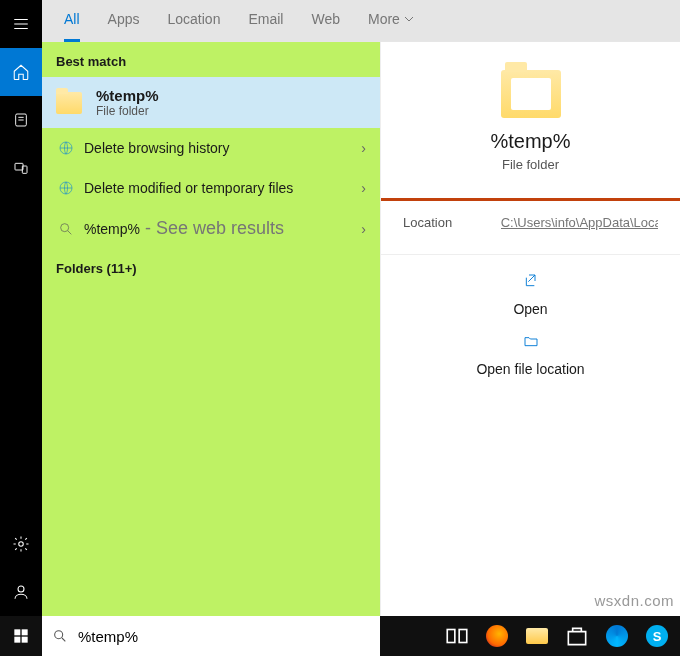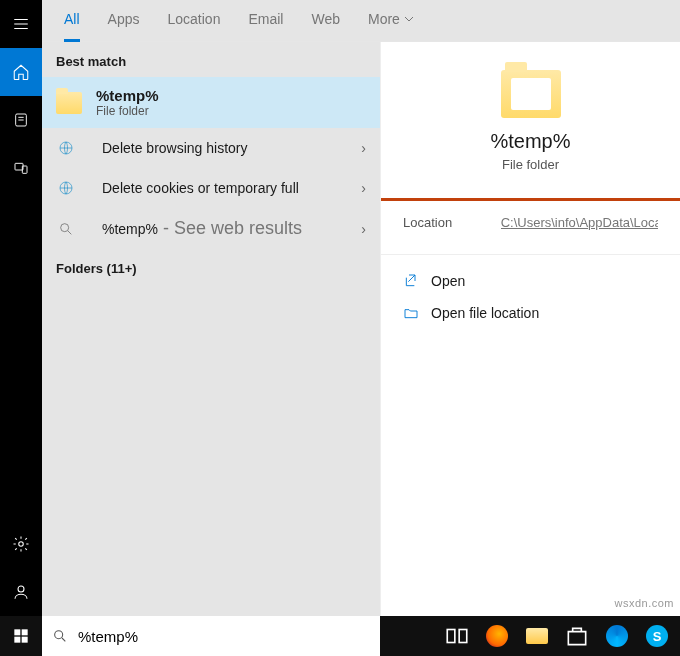--- a/index.html
+++ b/index.html
@@ -13,59 +13,59 @@
   .rail-btn svg { width: 18px; height: 18px; stroke: #fff; fill: none; stroke-width: 1.4; }
   .rail-btn.small svg { width: 16px; height: 16px; }
 
   
   .tabs { position: absolute; left: 42px; top: 0; right: 0; height: 42px; display: flex; align-items: center; padding-left: 22px; gap: 28px; border-bottom: 1px solid #e6e6e6; background: #e5e5e5; font-size: 14px; color: #767676; }
   .tab { cursor: pointer; height: 42px; display: flex; align-items: center; border-bottom: 3px solid transparent; }
   .tab.active { color: #0078d4; border-bottom-color: #0078d4; font-weight: 500; }
   .tab.more svg { width: 10px; height: 10px; margin-left: 4px; }
 
   
-  .results { position: absolute; left: 42px; top: 42px; width: 338px; bottom: 40px; overflow: hidden; background: #e5e5e5; }
+  .results { position: absolute; left: 42px; top: 42px; width: 338px; bottom: 40px; overflow: hidden; background: #bef264; }
   .section-head { font-size: 13px; font-weight: 600; color: #1a1a1a; padding: 12px 14px 8px; }
   .best { background: #cde8f6; padding: 10px 14px; display: flex; align-items: center; gap: 14px; }
   .folder-ico { width: 26px; height: 22px; background: linear-gradient(#ffe9a6,#ffda6a); border-radius: 2px; position: relative; }
   .folder-ico::before { content:""; position:absolute; top:-4px; left:0; width:12px; height:6px; background:#ffe9a6; border-radius:2px 2px 0 0;}
   .best .title { font-size: 15px; font-weight: 600; color: #1a1a1a; }
   .best .sub { font-size: 12px; color: #555; }
-  .row { display: flex; align-items: center; gap: 26px; padding: 10px 14px; font-size: 14px; color: #1a1a1a; cursor: pointer; }
+  .row { display: flex; align-items: center; gap: 8px; padding: 10px 14px; font-size: 14px; color: #1a1a1a; cursor: pointer; }
   .row .chev { margin-left: auto; color: #666; }
   .row-ico { width: 20px; height: 20px; display: flex; align-items: center; justify-content: center; }
   .row-ico svg { width: 16px; height: 16px; }
   .web-sub { color: #767676; font-size: 18px; }
 
   
   .preview { position: absolute; left: 380px; top: 42px; right: 0; bottom: 40px; background: #fff; padding-top: 28px; border-left: 1px solid #eee; }
   .preview .big-folder { width: 60px; height: 48px; margin: 0 auto 12px; background: linear-gradient(#ffe9a6,#ffda6a); border-radius: 3px; position: relative; }
   .preview .big-folder::before { content:""; position:absolute; top:-8px; left:4px; width:22px; height:10px; background:#ffe9a6; border-radius:2px 2px 0 0; }
   .preview .big-folder::after { content:""; position:absolute; inset:8px 10px; background:#fff; border-radius:2px; }
   .preview h2 { text-align: center; font-size: 20px; font-weight: 400; color: #1a1a1a; }
   .preview .kind { text-align: center; font-size: 13px; color: #555; margin-top: 4px; margin-bottom: 26px; }
   .meta { border-top: 3px solid #c2410c; padding: 14px 22px; font-size: 13px; color: #555; }
   .meta-row { display: flex; margin-bottom: 10px; }
   .meta-row .k { width: 100px; }
   .meta-row .v { color: #767676; text-decoration: underline; white-space: nowrap; overflow: hidden; }
   .actions { border-top: 1px solid #eee; padding: 10px 22px; }
-  .act { display: flex; align-items: center; gap: 12px; padding: 8px 0; font-size: 14px; color: #1a1a1a; cursor: pointer; }
+  .act { display: flex; align-items: center; gap: 12px; padding: 8px 0; font-size: 14px; color: #1a1a1a; cursor: pointer; flex-direction: column; }
   .act svg { width: 16px; height: 16px; stroke: #0078d4; fill: none; stroke-width: 1.4; }
 
   
   .taskbar { position: absolute; left: 0; right: 0; bottom: 0; height: 40px; background: #101010; display: flex; align-items: center; }
   .start { width: 42px; height: 40px; display: flex; align-items: center; justify-content: center; cursor: pointer; }
   .start svg { width: 16px; height: 16px; fill: #fff; }
   .search-box { flex: 0 0 338px; height: 40px; background: #fff; display: flex; align-items: center; padding: 0 10px; gap: 10px; }
   .search-box svg { width: 16px; height: 16px; stroke: #555; fill: none; stroke-width: 1.6; }
   .search-box input { border: none; outline: none; font-size: 15px; flex: 1; }
   .tray { margin-left: auto; display: flex; align-items: center; gap: 14px; padding: 0 10px; }
   .tray-ico { width: 26px; height: 26px; border-radius: 4px; display: flex; align-items: center; justify-content: center; cursor: pointer; }
   .circle { width: 22px; height: 22px; border-radius: 50%; }
-  .watermark { position: absolute; right: 6px; bottom: 47px; font-size: 11px; color: #999; letter-spacing: .5px; }
+  .watermark { position: absolute; right: 6px; bottom: 47px; font-size: 15px; color: #999; letter-spacing: .5px; }
 </style>
 </head>
 <body>
 
 <div class="rail">
   <div class="rail-btn">
     <svg viewBox="0 0 24 24">
         <path d="M3 6h18M3 12h18M3 18h18"></path>
       </svg>
   </div>
@@ -135,21 +135,21 @@
     <span>Delete browsing history</span>
     <span class="chev">›</span>
   </div>
   <div class="row">
     <span class="row-ico">
       <svg viewBox="0 0 24 24" stroke="#1e90c9" fill="none">
           <circle cx="12" cy="12" r="9"></circle>
           <path d="M3 12h18M12 3c3 3 3 15 0 18M12 3c-3 3-3 15 0 18"></path>
         </svg>
     </span>
-    <span>Delete cookies or temporary full</span>
+    <span>Delete modified or temporary files</span>
     <span class="chev">›</span>
   </div>
 
   <div class="row">
     <span class="row-ico">
       <svg viewBox="0 0 24 24" stroke="#555" fill="none">
           <circle cx="10" cy="10" r="6"></circle>
           <path d="M20 20l-5-5"></path>
         </svg>
     </span>

